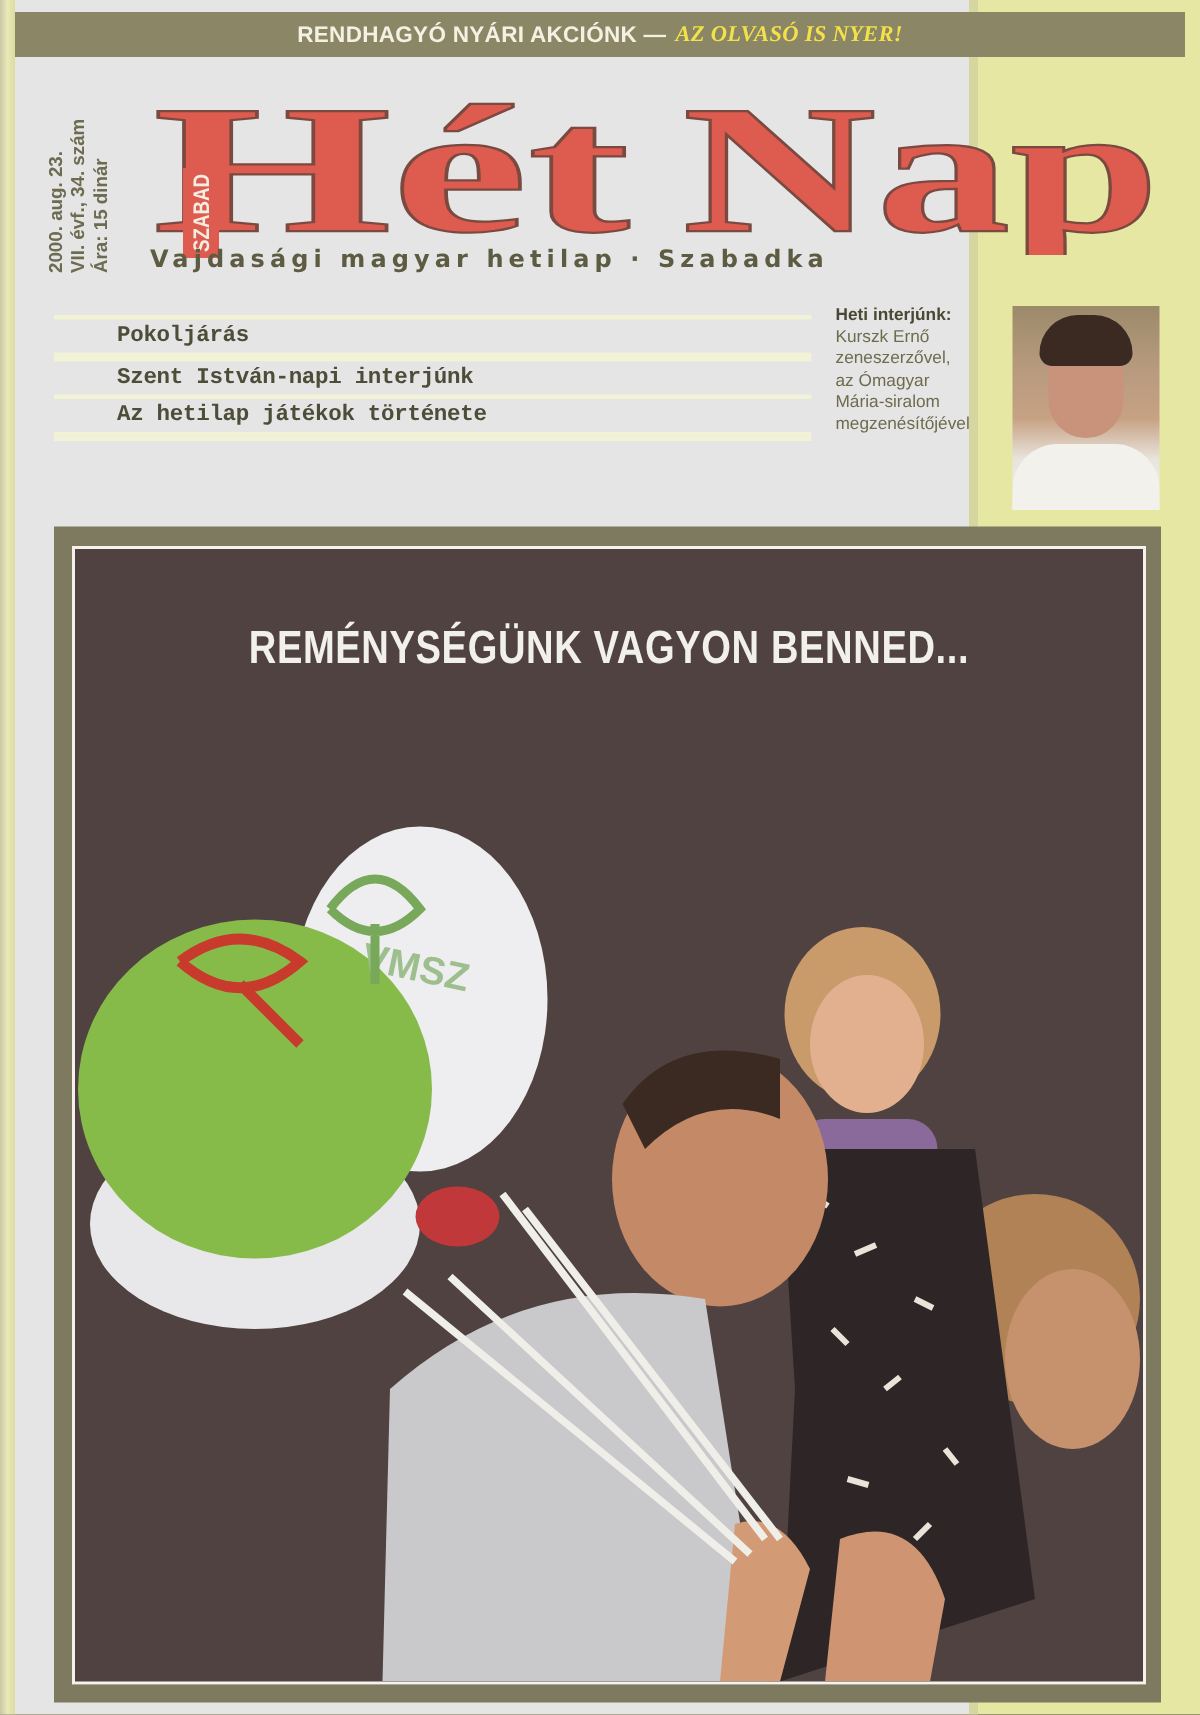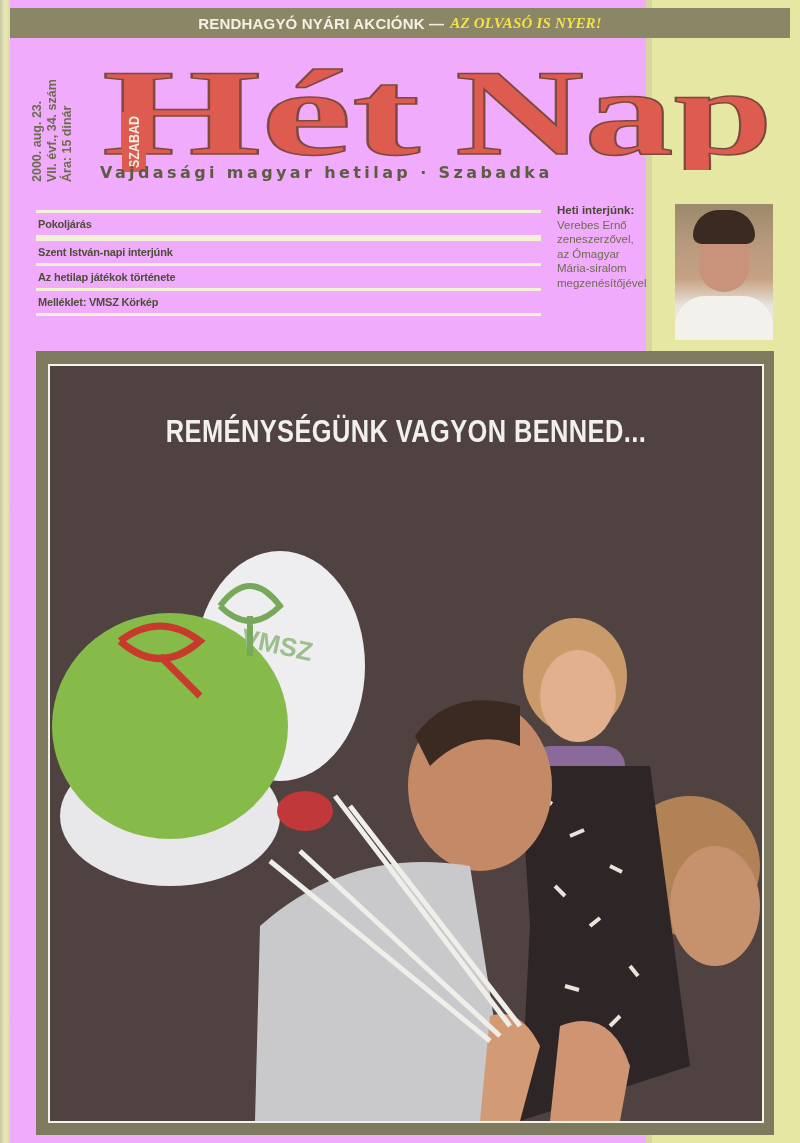--- a/index.html
+++ b/index.html
@@ -1,35 +1,35 @@
 <!DOCTYPE html>
 <html><head>
 <meta charset="utf-8">
 <style>
   html, body { margin:0; padding:0; }
   body { width:800px; height:1143px; background:#e6e7a2; position:relative; overflow:hidden; font-family:"Liberation Sans", sans-serif; }
-  .page { position:absolute; left:0; top:0; width:652px; height:1143px; background:#f0abfc; }
+  .page { position:absolute; left:0; top:0; width:652px; height:1143px; background:#e5e5e5; }
   .spine { position:absolute; left:0; top:0; width:10px; height:1143px; background:linear-gradient(90deg,#c9c7a6,#e8e9b7 50%,#dcdc9e); }
   .right-edge { position:absolute; right:0; top:0; width:6px; height:1143px; background:#d6d6a0; }
 
   .banner { position:absolute; left:10px; top:8px; width:780px; height:30px; background:#8a8666; display:flex; align-items:center; justify-content:center; gap:6px; font-weight:bold; font-size:15px; letter-spacing:0.2px; }
   .banner .w { color:#f4f1e2; }
   .banner .y { color:#f3e14a; font-style:italic;font-family:Liberation Serif, serif; }
 
   .meta { position:absolute; left:30px; top:52px; width:66px; height:130px; }
   .meta-inner { position:absolute; left:0; top:130px; transform:rotate(-90deg); transform-origin:0 0; width:130px; color:#6d6b50; font-size:12.5px; line-height:15px; font-weight:bold; }
 
   .masthead { position:absolute; left:100px; top:50px; width:680px; height:120px; }
   .mast-svg { position:absolute; left:0; top:0; }
   .szabad { position:absolute; left:22px; top:62px; width:24px; height:60px; }
   .tagline { position:absolute; left:100px; top:163px; font-size:16px; font-weight:bold; color:#5d5c42; letter-spacing:3.4px; font-family:"DejaVu Sans", sans-serif; }
 
   .toc { position:absolute; left:36px; top:210px; width:505px; }
   .toc-rule { height:3px; background:#f1f2d6; margin:0; }
-  .toc-item { height:22px; line-height:22px; font-size:11px; font-weight:bold; color:#4e4d39; font-family:Liberation Sans, sans-serif; letter-spacing:-0.2px; padding-left:2px; }
+  .toc-item { height:22px; line-height:22px; font-size:15px; font-weight:bold; color:#4e4d39; font-family:Liberation Mono, monospace; letter-spacing:-0.2px; padding-left:2px;margin-left:40px; }
 
   .interview { position:absolute; left:557px; top:203px; width:115px; color:#6e6c4e; font-size:11.5px; line-height:14.5px; }
   .interview .lbl { font-weight:bold; color:#4a4935; }
   .portrait { position:absolute; left:675px; top:204px; width:98px; height:136px; background:linear-gradient(180deg,#9c8a6a 0%,#b79a7e 30%,#c7a183 55%,#e8e4dc 75%,#f4f3ee 100%); overflow:hidden; }
   .portrait .hair { position:absolute; left:18px; top:6px; width:62px; height:34px; border-radius:30px 30px 10px 10px; background:#3a2a22; }
   .portrait .face { position:absolute; left:24px; top:22px; width:50px; height:66px; border-radius:24px 24px 26px 26px; background:#c8937a; }
   .portrait .shirt { position:absolute; left:0; top:92px; width:98px; height:50px; background:#f2f1ec; border-radius:30px 30px 0 0; }
 
   .photo-frame { position:absolute; left:36px; top:351px; width:738px; height:784px; background:#7d7a60; }
   .photo { position:absolute; left:12px; top:13px; width:712px; height:755px; background:#4f4241; border:2px solid #f4f2ea; overflow:hidden; }
@@ -74,27 +74,26 @@
 
   <div class="toc">
     <div class="toc-rule"></div>
     <div class="toc-item">Pokoljárás</div>
     <div class="toc-rule"></div>
     <div class="toc-rule"></div>
     <div class="toc-item">Szent István-napi interjúnk</div>
     <div class="toc-rule"></div>
     <div class="toc-item">Az hetilap játékok története</div>
     <div class="toc-rule"></div>
-    <div class="toc-item">Melléklet: VMSZ Körkép</div>
     <div class="toc-rule"></div>
   </div>
 
   <div class="interview">
     <div class="lbl">Heti interjúnk:</div>
-    <div>Verebes Ernő</div>
+    <div>Kurszk Ernő</div>
     <div>zeneszerzővel,</div>
     <div>az Ómagyar</div>
     <div>Mária-siralom</div>
     <div>megzenésítőjével</div>
   </div>
   <div class="portrait">
     <div class="shirt"></div>
     <div class="face"></div>
     <div class="hair"></div>
   </div>

